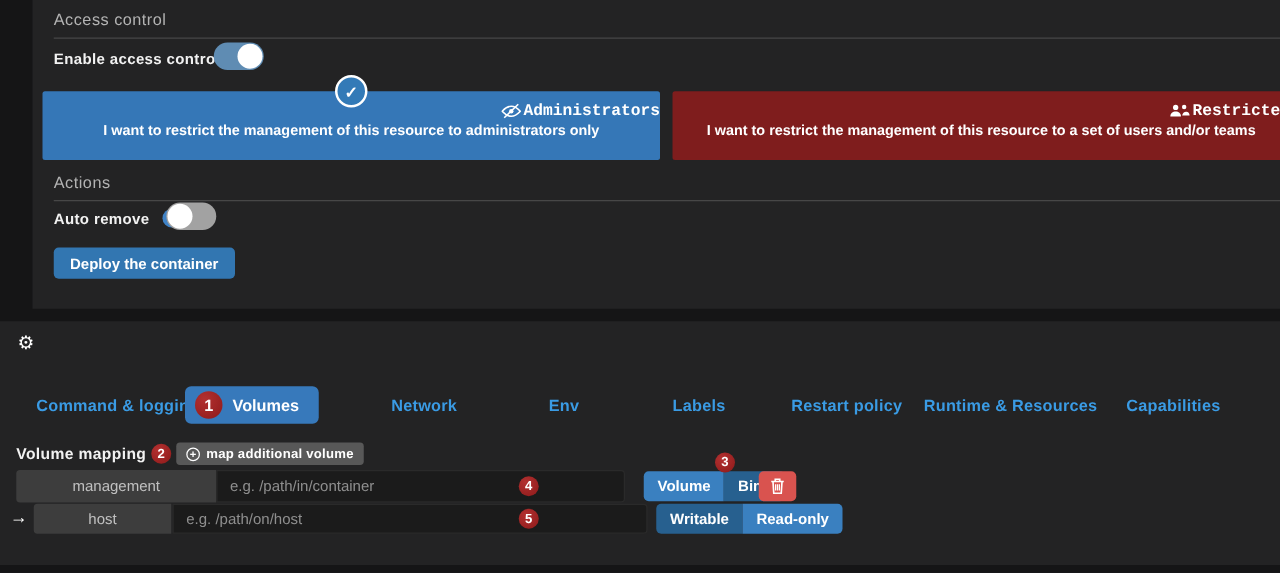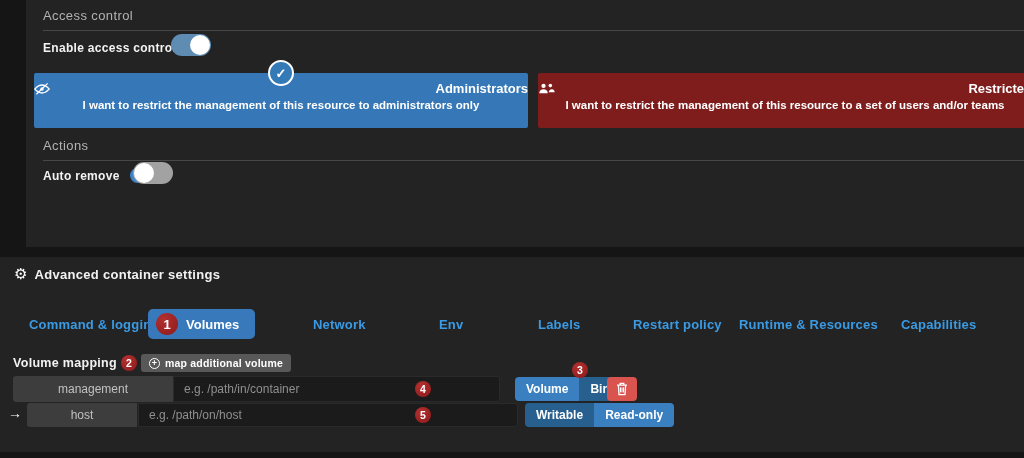--- a/index.html
+++ b/index.html
@@ -18,21 +18,21 @@
     font-size:11px; font-weight:bold; vertical-align:middle; }
 
   .toggle { position:absolute; width:40px; height:22px; border-radius:11px; cursor:pointer; }
   .toggle .knob { position:absolute; top:1px; width:20px; height:20px; border-radius:50%; background:#fff; }
   .toggle.on { background:#5f8cb3; } .toggle.on .knob { right:1px; }
   .toggle.off { background:#a2a2a2; } .toggle.off .knob { left:1px; }
 
   .ac-box { position:absolute; top:73px; width:494px; height:55px; border-radius:2px;
     color:#fff; text-align:center; cursor:pointer; }
   .ac-box .title-row { margin-top:8px; font-size:13px; font-weight:bold; display:flex;
-    align-items:center; justify-content:space-between; gap:2px; }
+    align-items:center; justify-content:flex-end; gap:2px;font-family:Liberation Mono, monospace; }
   .ac-box .subtitle { margin-top:3px; font-size:11.5px; font-weight:600; }
   #box-admins { left:8px; background:#3577b7; }
   #box-restricted { left:512px; background:#7f1d1d; }
   .check-circle { position:absolute; top:-13px; left:50%; margin-left:-13px; width:26px; height:26px;
     border-radius:50%; background:#337ab7; border:2px solid #fff; color:#fff; font-size:13px;
     font-weight:bold; display:flex; align-items:center; justify-content:center; }
 
   .btn-primary { background:#3276b1; color:#fff; font-weight:bold; font-size:12px;
     border:none; border-radius:4px; cursor:pointer; }
 
@@ -122,27 +122,27 @@
   <div class="section-heading" style="top:138px">Actions</div>
 
   <div class="abs" style="top:166px; left:17px;">
     <span class="bold-label">Auto remove</span>
     <span class="help-icon" style="margin-left:6px">?</span>
   </div>
   <span class="toggle off" style="top:162px; left:107px;">
       <span class="knob"></span>
     </span>
 
+  <button class="btn-primary abs" style="top:198px; left:17px; height:25px; padding:0 13px;">Deploy the container</button>
 </div>
 
 <div class="widget" id="widget-adv">
 
   <div class="abs" style="top:8px; left:14px; display:flex; align-items:center;">
     <span class="gear-icon">⚙</span>
-    <span class="adv-title">Advanced container settings</span>
   </div>
 
   <div class="abs" style="top:52px; left:0; width:1024px; height:30px;">
     <a class="tab-link" style="left:29px">Command &amp; logging</a>
     <div class="tab-pill">
       <span class="badge-red badge-lg">1</span>
       <span>Volumes</span>
     </div>
     <a class="tab-link" style="left:313px">Network</a>
     <a class="tab-link" style="left:439px">Env</a>

